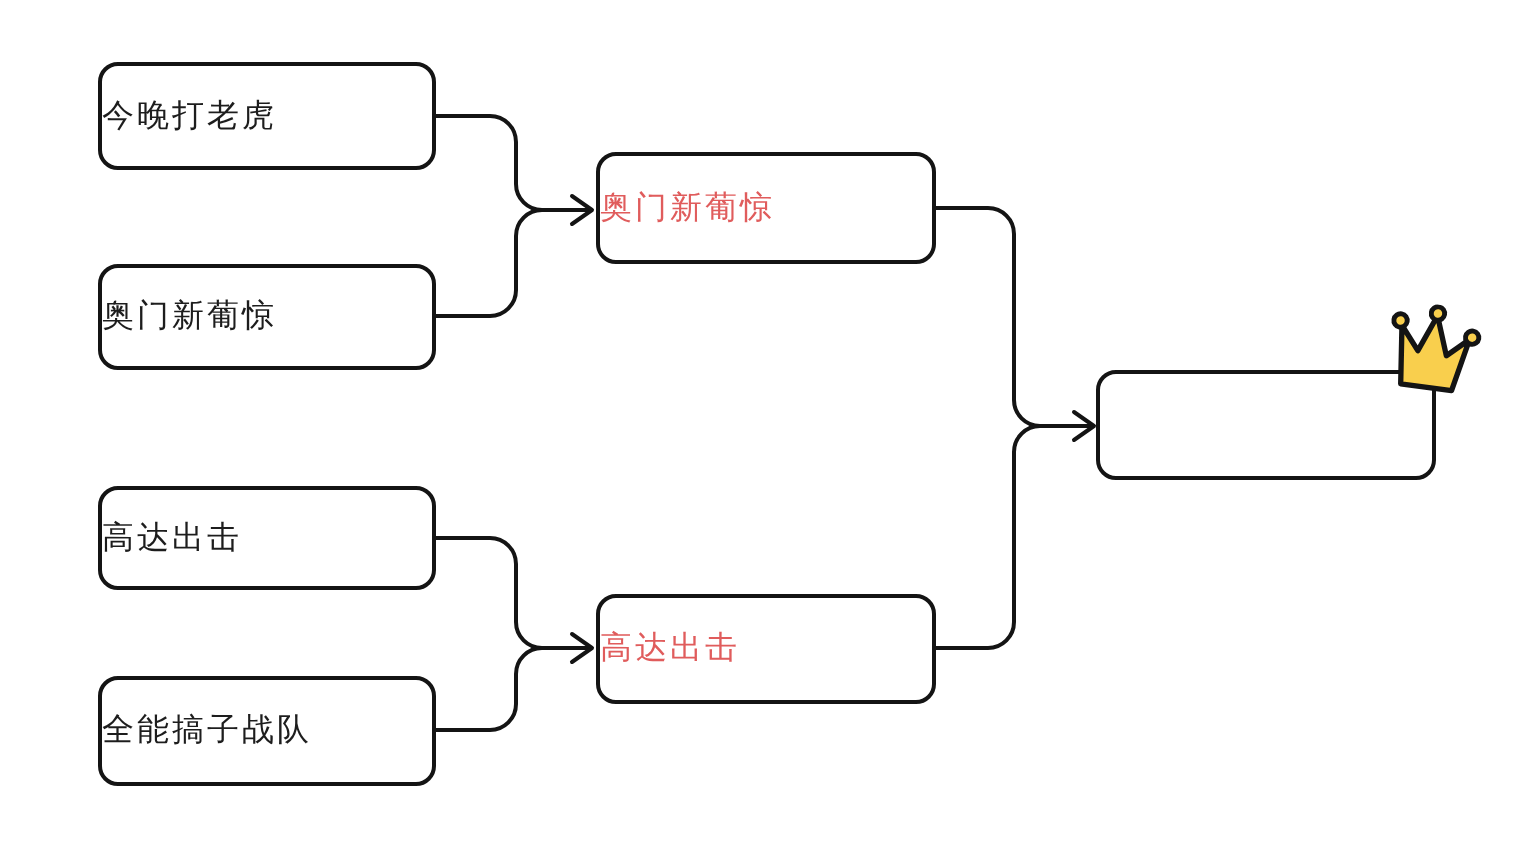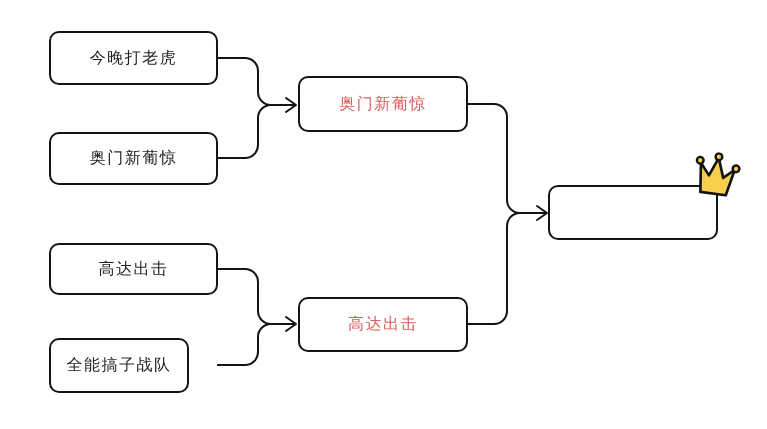--- a/index.html
+++ b/index.html
@@ -3,29 +3,29 @@
 <meta charset="utf-8">
 <style>
   html,body { margin:0; padding:0; background:#fff; }
   .canvas {
     position:relative; width:767px; height:429px; background:var(--background,#fff);
     font-family:"Liberation Sans","DejaVu Sans",sans-serif; overflow:hidden;
   }
   .node {
     position:absolute; box-sizing:border-box;
     border:2px solid var(--box-border,#141414); border-radius:10px;
-    background:#fff; display:flex; align-items:center; justify-content:center;
+    background:#fff; display:flex; align-items:center; justify-content:flex-start;
     font-size:16px; color:var(--round1-text,#1d1d1d); letter-spacing:1.5px;
   }
   .node.winner { color:var(--winner-text,#e05c5c); }
   #n1 { left:49px;  top:31px;  width:169px; height:54px; }
   #n2 { left:49px;  top:132px; width:169px; height:53px; }
   #n3 { left:298px; top:76px;  width:170px; height:56px; }
   #n4 { left:49px;  top:243px; width:169px; height:52px; }
-  #n5 { left:49px;  top:338px; width:140px; height:55px; }
+  #n5 { left:49px;  top:338px; width:169px; height:55px; }
   #n6 { left:298px; top:297px; width:170px; height:55px; }
   #n7 { left:548px; top:185px; width:170px; height:55px; }
   svg.wires { position:absolute; left:0; top:0; width:767px; height:429px; }
   .wire { fill:none; stroke:var(--connector,#141414); stroke-width:2; }
   .arrowhead { fill:none; stroke:var(--connector,#141414); stroke-width:2;
                stroke-linejoin:round; stroke-linecap:round; }
   .crown { position:absolute; left:691px; top:152px; width:49px; height:49px;
            transform:rotate(10deg); z-index:5; }
   .crown path, .crown circle {
     fill:var(--crown-fill,#f9cf4d); stroke:var(--crown-stroke,#141414);

